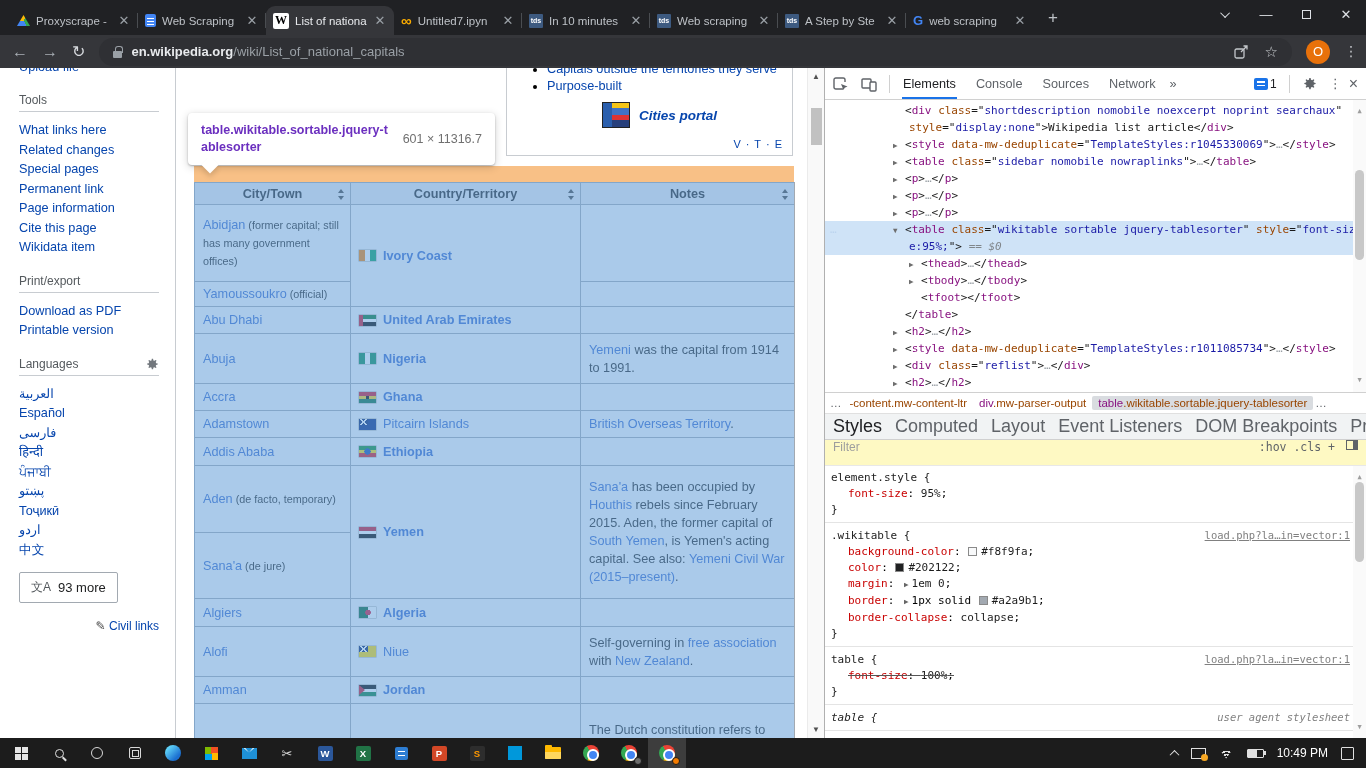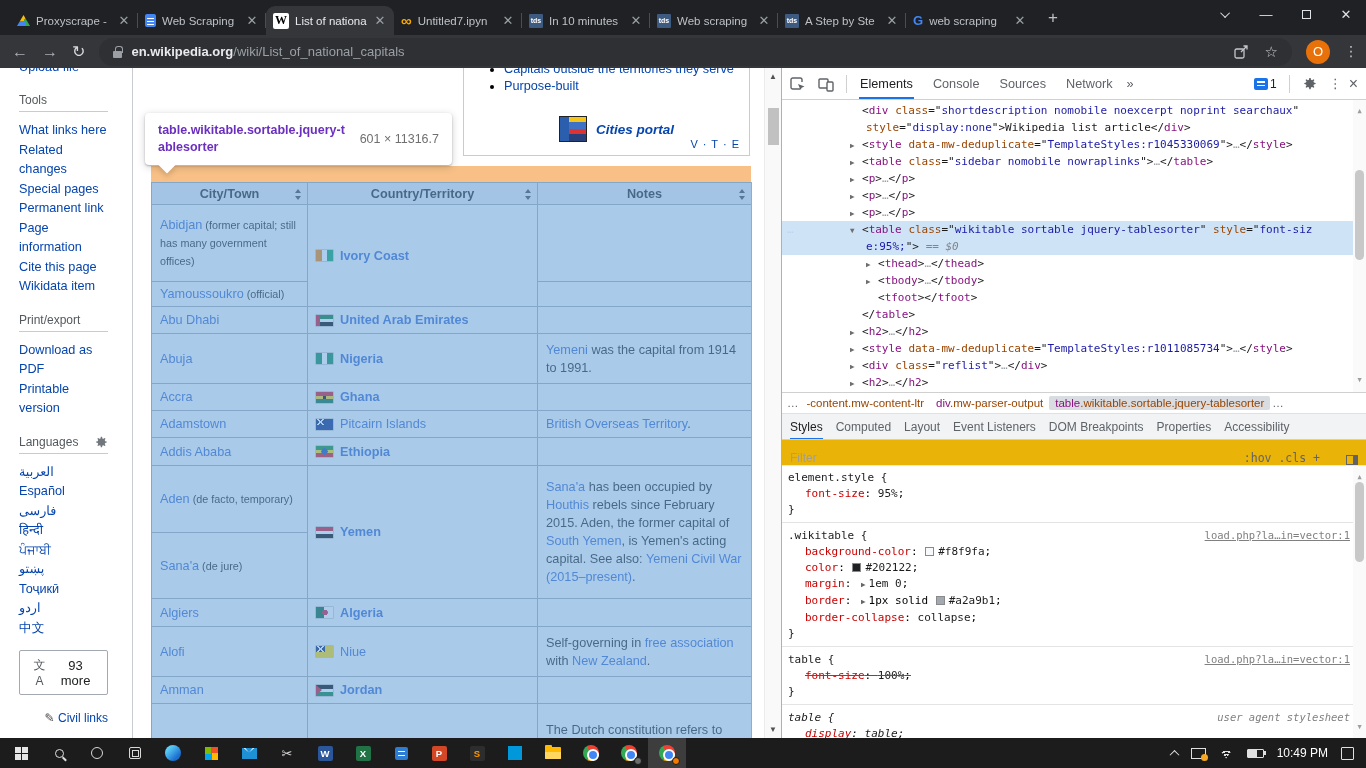--- a/index.html
+++ b/index.html
@@ -37,39 +37,39 @@
 .url .path{color:#9aa0a6}
 .omni-right{margin-left:auto;display:flex;align-items:center;gap:16px}
 .star{font-size:15px;color:#c4c7cb}
 .avatar{width:24px;height:24px;border-radius:50%;background:#e8710a;color:#fff;font-size:13px;display:flex;align-items:center;justify-content:center}
 .kebab{color:#c4c7cb;font-size:14px;letter-spacing:0;line-height:5px;width:10px;text-align:center}
 
 
 .main{position:absolute;top:68px;left:0;right:0;bottom:30px;display:flex;background:#fff}
 
 
-.wsb{width:133px;flex:none;border-right:1px solid #c8ccd1;padding:0 24px 0 19px;overflow:hidden;background:#fff}
+.wsb{width:176px;flex:none;border-right:1px solid #c8ccd1;padding:0 16px 0 19px;overflow:hidden;background:#fff}
 .clipwrap{height:9px;overflow:hidden}
 .clipwrap a{display:block;margin-top:-10px}
 .sb-head{font-size:12px;font-weight:normal;color:#54595d;border-bottom:1px solid #c8ccd1;padding-bottom:4px;margin:16px 0 9px;display:flex;align-items:center}
 .sb-head .gearwrap{margin-left:auto;display:inline-flex}
 .sb-link{display:block;font-size:12.7px;color:#0645ad;text-decoration:none;line-height:19.5px}
 .more-btn{display:inline-flex;align-items:center;gap:7px;border:1px solid #a2a9b1;border-radius:2px;padding:6px 11px;font-size:13px;color:#202122;background:#fff;margin-top:12px}
 .langglyph{font-size:12px;color:#54595d}
 .editlinks{display:block;text-align:right;font-size:12px;color:#0645ad;margin-top:16px;text-decoration:none}
 .pencil{color:#444;font-size:12px}
 
 
 .content{width:631px;flex:none;position:relative;overflow:hidden;background:#fff}
 .navbox{position:absolute;left:330px;top:0;width:287px;height:88px;border:1px solid #c8ccd1;border-top:none;background:#fff;padding:0 6px 0 26px;overflow:hidden}
 .navbox ul{list-style:disc;margin-left:14px}
 .navbox li{font-size:12.7px;line-height:17px}
 .navbox li:first-child{margin-top:-7px}
 .navbox li a{color:#0645ad;text-decoration:none}
-.portal-row{display:flex;align-items:center;justify-content:center;gap:9px;margin-top:21px}
+.portal-row{display:flex;align-items:center;justify-content:center;gap:9px;margin-top:7px}
 .portal-icon{width:28px;height:26px;background:
  linear-gradient(90deg,#2b5fad 0 9px,transparent 9px),
  linear-gradient(#f5c518 0 5px,#3f72c4 5px 12px,#d33 12px 17px,#28407c 17px);border:1px solid #222}
 .portal-label{font-size:13.5px;font-weight:bold;font-style:italic;color:#0645ad;text-decoration:none}
 .vte{position:absolute;right:9px;bottom:5px;font-size:11px;color:#0645ad;letter-spacing:1px}
 
 .tooltip{position:absolute;left:12px;top:45px;width:307px;background:#fff;border-radius:4px;box-shadow:0 1px 2px rgba(0,0,0,.25),0 2px 8px rgba(0,0,0,.18);padding:9px 13px;display:flex;align-items:center;gap:12px;z-index:40}
 .tooltip::after{content:"";position:absolute;left:16px;bottom:-6px;width:12px;height:12px;background:#fff;transform:rotate(45deg);box-shadow:3px 3px 5px rgba(0,0,0,.12)}
 .tt-sel{color:#6b2fbf;font-weight:bold;font-size:12.5px;width:196px;word-break:break-all;line-height:17px}
 .tt-dims{color:#707070;font-size:12.5px;white-space:nowrap}
@@ -132,24 +132,24 @@
 .vs-arrow{position:absolute;left:0;width:100%;text-align:center;font-size:7px;color:#9e9e9e}
 .vs-thumb{position:absolute;left:2px;width:9px;background:#c8c8c8;border-radius:5px}
 
 .crumbs{height:21px;flex:none;border-top:1px solid #d0d0d0;display:flex;align-items:center;font-size:11.5px;padding:0 3px;overflow:hidden;white-space:nowrap}
 .crumb{padding:1px 6px;color:#994500}
 .crumb .ctag{color:#881280}
 .crumb.sel{background:#d9dce0;border-radius:2px}
 .crumb.ell{color:#5f6368;padding:1px 2px}
 
 .side-tabs{height:27px;flex:none;background:#f1f3f4;border-top:1px solid #e0e0e0;border-bottom:1px solid #d0d0d0;display:flex;align-items:center;padding:0 8px;gap:13px;overflow:hidden}
-.stab{font-size:12px;color:#5f6368;padding:6px 0 4px;border-bottom:2px solid transparent;white-space:nowrap}
+.stab{font-size:18px;color:#5f6368;padding:6px 0 4px;border-bottom:2px solid transparent;white-space:nowrap}
 .stab.active{color:#202124;border-bottom-color:#1a73e8}
 
-.filter-row{height:26px;flex:none;display:flex;align-items:flex-end;padding:0 8px;gap:26px;border-bottom:1px solid #e8e8e8;background:#eab308}
+.filter-row{height:26px;flex:none;display:flex;align-items:flex-start;padding:0 8px;gap:11px;border-bottom:1px solid #e8e8e8;background:#fef9c3}
 .filter-input{flex:1;border:none;outline:none;font-size:12px;color:#333;background:transparent}
 .filter-input::placeholder{color:#9e9e9e}
 .fctrl{font-size:11.5px;color:#5f6368;font-family:"DejaVu Sans Mono",monospace}
 .sbicon{width:12px;height:10px;border:1px solid #5f6368;position:relative}
 .sbicon::after{content:"";position:absolute;right:0;top:0;bottom:0;width:4px;background:#5f6368}
 
 .styles-pane{flex:1;font-family:"DejaVu Sans Mono",monospace;font-size:11px;line-height:16px;overflow:hidden;position:relative;background:#fff}
 .rule{border-bottom:1px solid #e4e4e4;padding:4px 16px 4px 6px;position:relative}
 .rule-head{display:flex;align-items:baseline}
 .rsel{color:#222}
@@ -561,21 +561,20 @@
             <span class="origin lnk">load.php?la…in=vector:1</span>
           </div>
           <div class="prop x"><span class="pn">font-size</span>: <span class="pv">100%</span>;</div>
           <div class="rbrace">}</div>
         </div>
         <div class="rule ua">
           <div class="rule-head">
             <span class="rsel">table {</span>
             <span class="origin">user agent stylesheet</span>
           </div>
-          <div class="prop"><span class="pn">display</span>: <span class="pv">table</span>;</div>
         </div>
         <div class="vscroll" style="z-index:5">
         <div class="vs-arrow" style="top:3px">▲</div>
         <div class="vs-thumb" style="top:16px;height:80px"></div>
         <div class="vs-arrow" style="bottom:3px">▼</div>
       </div>
     </div>
   </div>
 </div>
 

